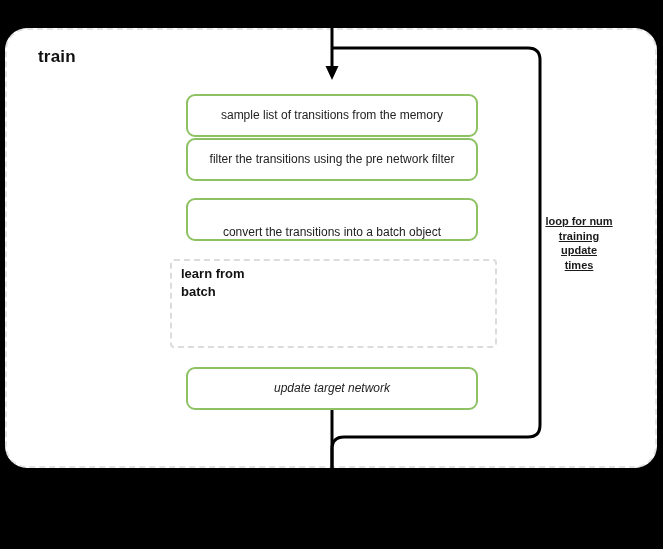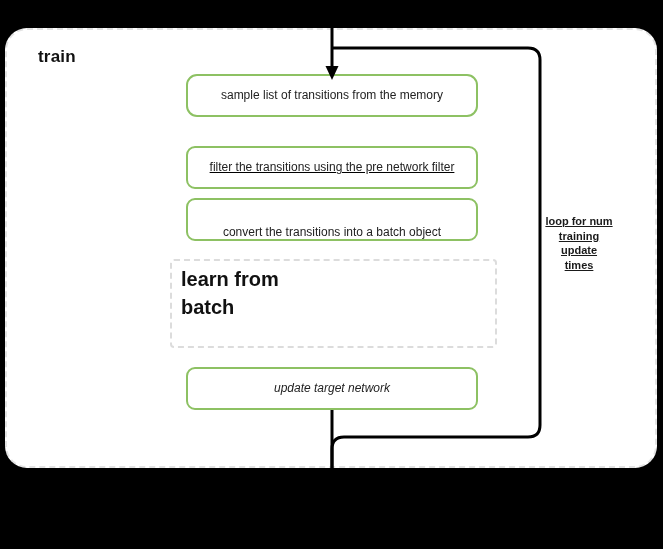--- a/index.html
+++ b/index.html
@@ -63,43 +63,43 @@
     justify-content: center;
   }
   .proc-box .proc-label {
     font-size: 12px;
     color: #222222;
     text-align: center;
     line-height: 1.2;
     padding: 0 10px;
   }
 
-  .proc-1 { top: 74px; border-radius: 11px; }
-  .proc-2 { top: 146px; text-decoration: underline; }
+  .proc-1 { top: 94px; }
+  .proc-2 { top: 138px; }
   .proc-3 { top: 198px; align-items: flex-end; }
   .proc-4 { top: 367px; font-style: italic; }
 
   
   .sub-scope {
     position: absolute;
     left: 170px;
     top: 259px;
     width: 327px;
     height: 89px;
     box-sizing: border-box;
     background: #ffffff;
     border: 2px dashed #dcdcdc;
     border-radius: 4px;
   }
   .sub-scope-title {
     position: absolute;
     left: 181px;
     top: 265px;
     width: 150px;
-    font-size: 20px;
+    font-size: 13px;
     font-weight: bold;
     color: #111111;
     line-height: 1.42;
   }
 
   
   .loop-label {
     position: absolute;
     left: 540px;
     top: 214px;

